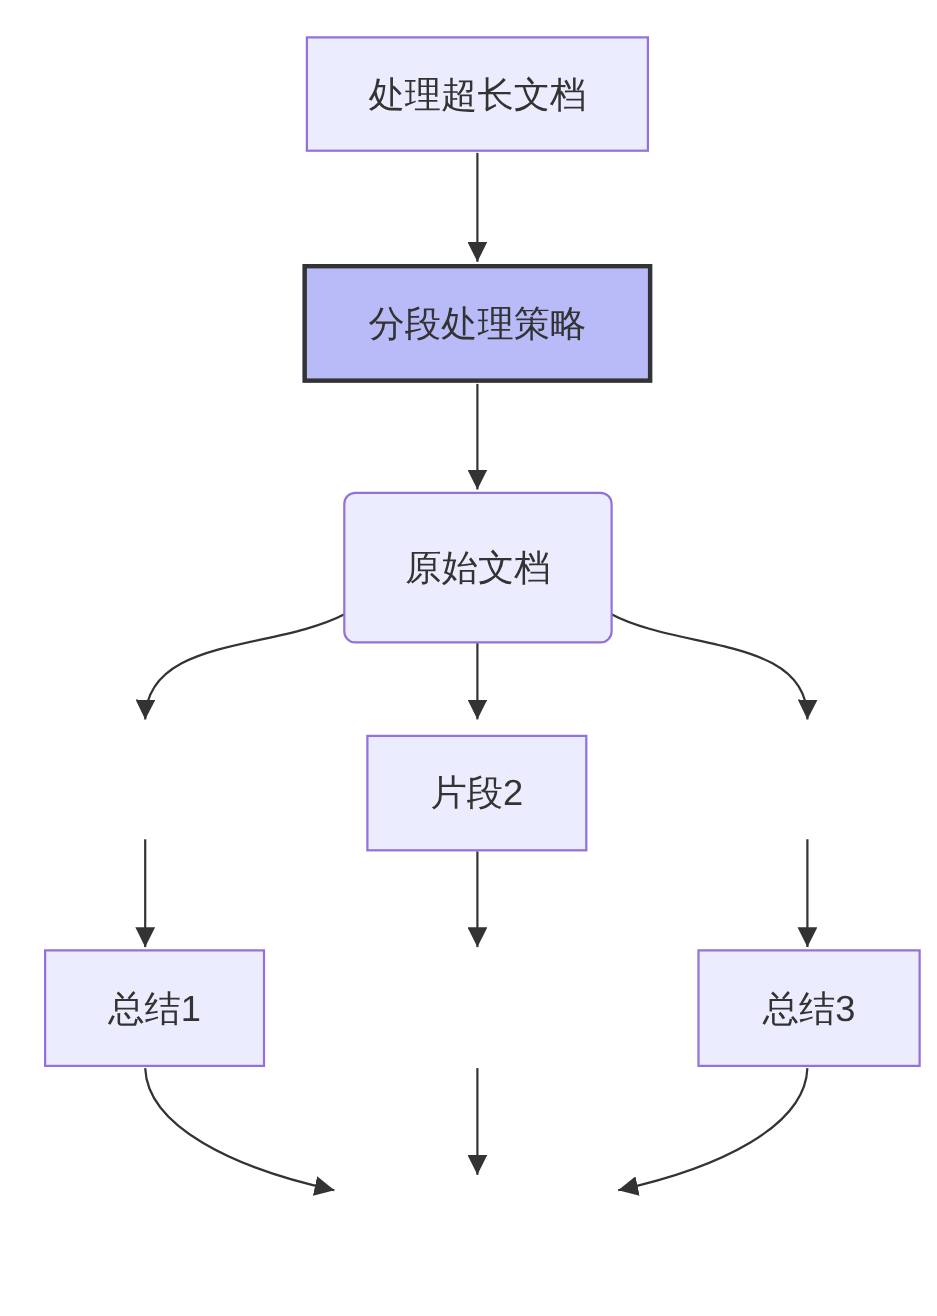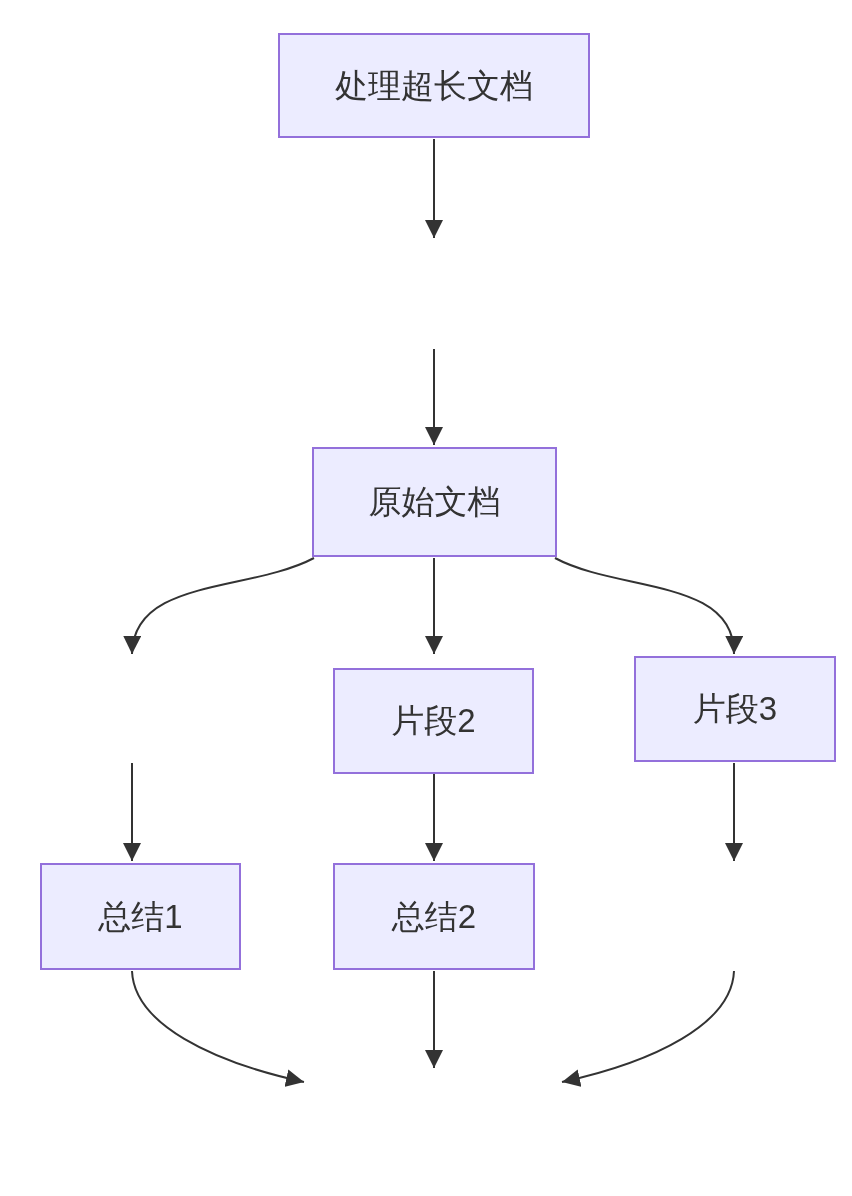--- a/index.html
+++ b/index.html
@@ -39,21 +39,21 @@
     color: var(--text-color, #333333);
     background: #ECECFF;
     border: 2px solid #3b82f6;
   }
   .node .label { white-space: nowrap; }
   .kind-emphasis, .kind-success { border-width: 4px; }
 
   
   #node-0 { left: 278px; top: 33px;   width: 312px; height: 105px; }
   #node-1 { left: 275px; top: 240px;  width: 318px; height: 108px; }
-  #node-2 { left: 312px; top: 447px;  width: 245px; height: 110px; }
+  #node-2 { left: 312px; top: 447px;  width: 245px; height: 138px; border-radius: 11px; }
   #node-3 { left: 32px;  top: 656px;  width: 201px; height: 106px; }
   #node-4 { left: 333px; top: 656px;  width: 201px; height: 106px; }
   #node-5 { left: 634px; top: 656px;  width: 202px; height: 106px; }
   #node-6 { left: 40px;  top: 863px;  width: 201px; height: 107px; }
   #node-7 { left: 333px; top: 863px;  width: 202px; height: 107px; }
   #node-8 { left: 634px; top: 863px;  width: 203px; height: 107px; }
   #node-9 { left: 308px; top: 1070px; width: 251px; height: 108px; }
 </style>
 </head>
 <body>
@@ -75,29 +75,29 @@
     <path class="edge" marker-end="url(#arrow)" d="M434,763 L434,861"></path>
     <path class="edge" marker-end="url(#arrow)" d="M734,763 L734,861"></path>
     <path class="edge" marker-end="url(#arrow)" d="M132,971 C134,1024 212,1062 304,1082"></path>
     <path class="edge" marker-end="url(#arrow)" d="M434,971 L434,1068"></path>
     <path class="edge" marker-end="url(#arrow)" d="M734,971 C732,1024 654,1062 562,1082"></path>
   </svg>
 
   <div class="node" id="node-0" style="background: rgb(236, 236, 255); border-color: rgb(147, 112, 219);">
     <span class="label">处理超长文档</span>
   </div>
+  <div class="node kind-emphasis" id="node-1" style="background: rgb(184, 187, 248); border-color: rgb(51, 51, 51);">
+    <span class="label">分段处理策略</span>
+  </div>
   <div class="node" id="node-2" style="background: rgb(236, 236, 255); border-color: rgb(147, 112, 219);">
     <span class="label">原始文档</span>
   </div>
   <div class="node" id="node-4" style="background: rgb(236, 236, 255); border-color: rgb(147, 112, 219); margin-top: 12px;">
     <span class="label">片段2</span>
   </div>
-  <div class="node" id="node-5" style="background: rgb(236, 236, 255); border-color: rgb(147, 112, 219);">
-    <span class="label">片段3</span>
-  </div>
   <div class="node" id="node-6" style="background: rgb(236, 236, 255); border-color: rgb(147, 112, 219);">
     <span class="label">总结1</span>
   </div>
-  <div class="node" id="node-7" style="background: rgb(236, 236, 255); border-color: rgb(147, 112, 219);">
-    <span class="label">总结2</span>
+  <div class="node" id="node-8" style="background: rgb(236, 236, 255); border-color: rgb(147, 112, 219);">
+    <span class="label">总结3</span>
   </div>
 
 </div>
 
 </body></html>

